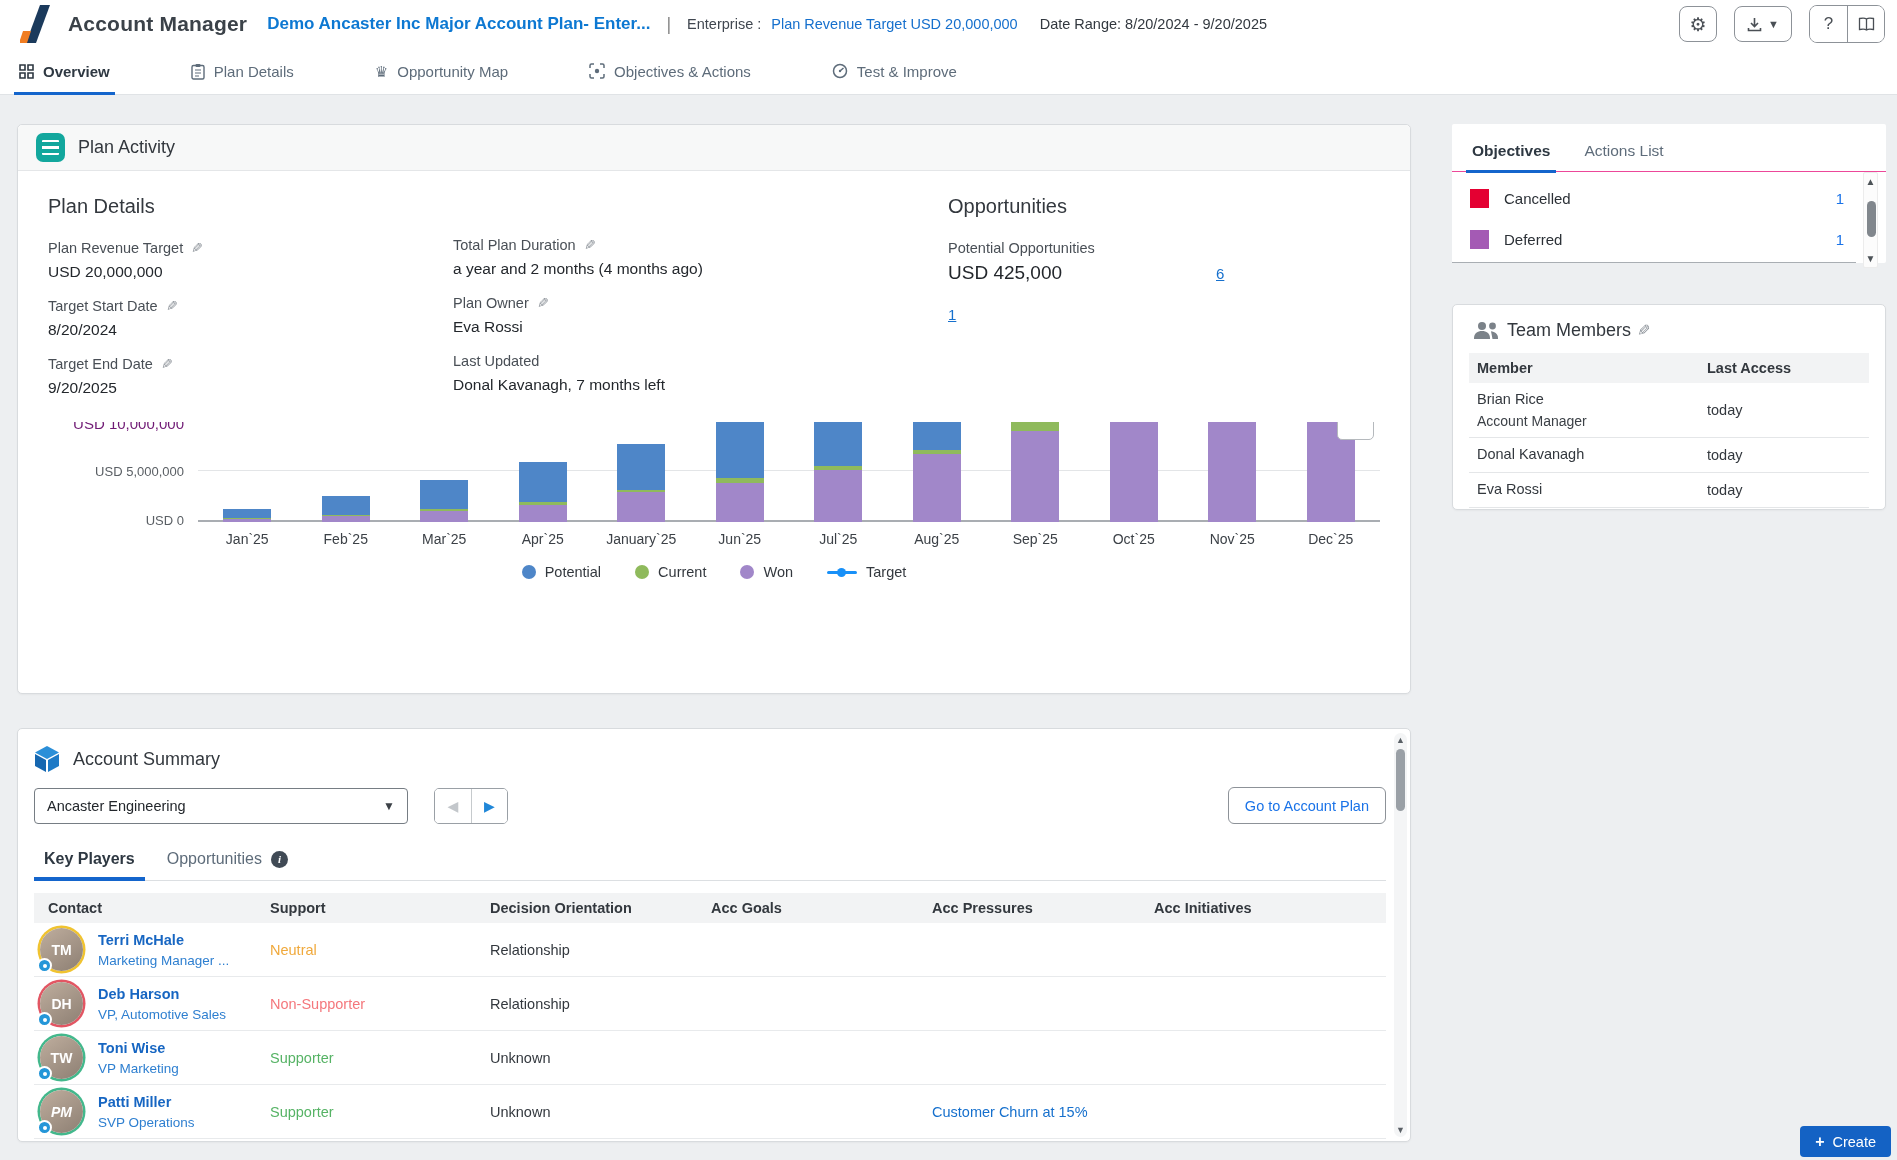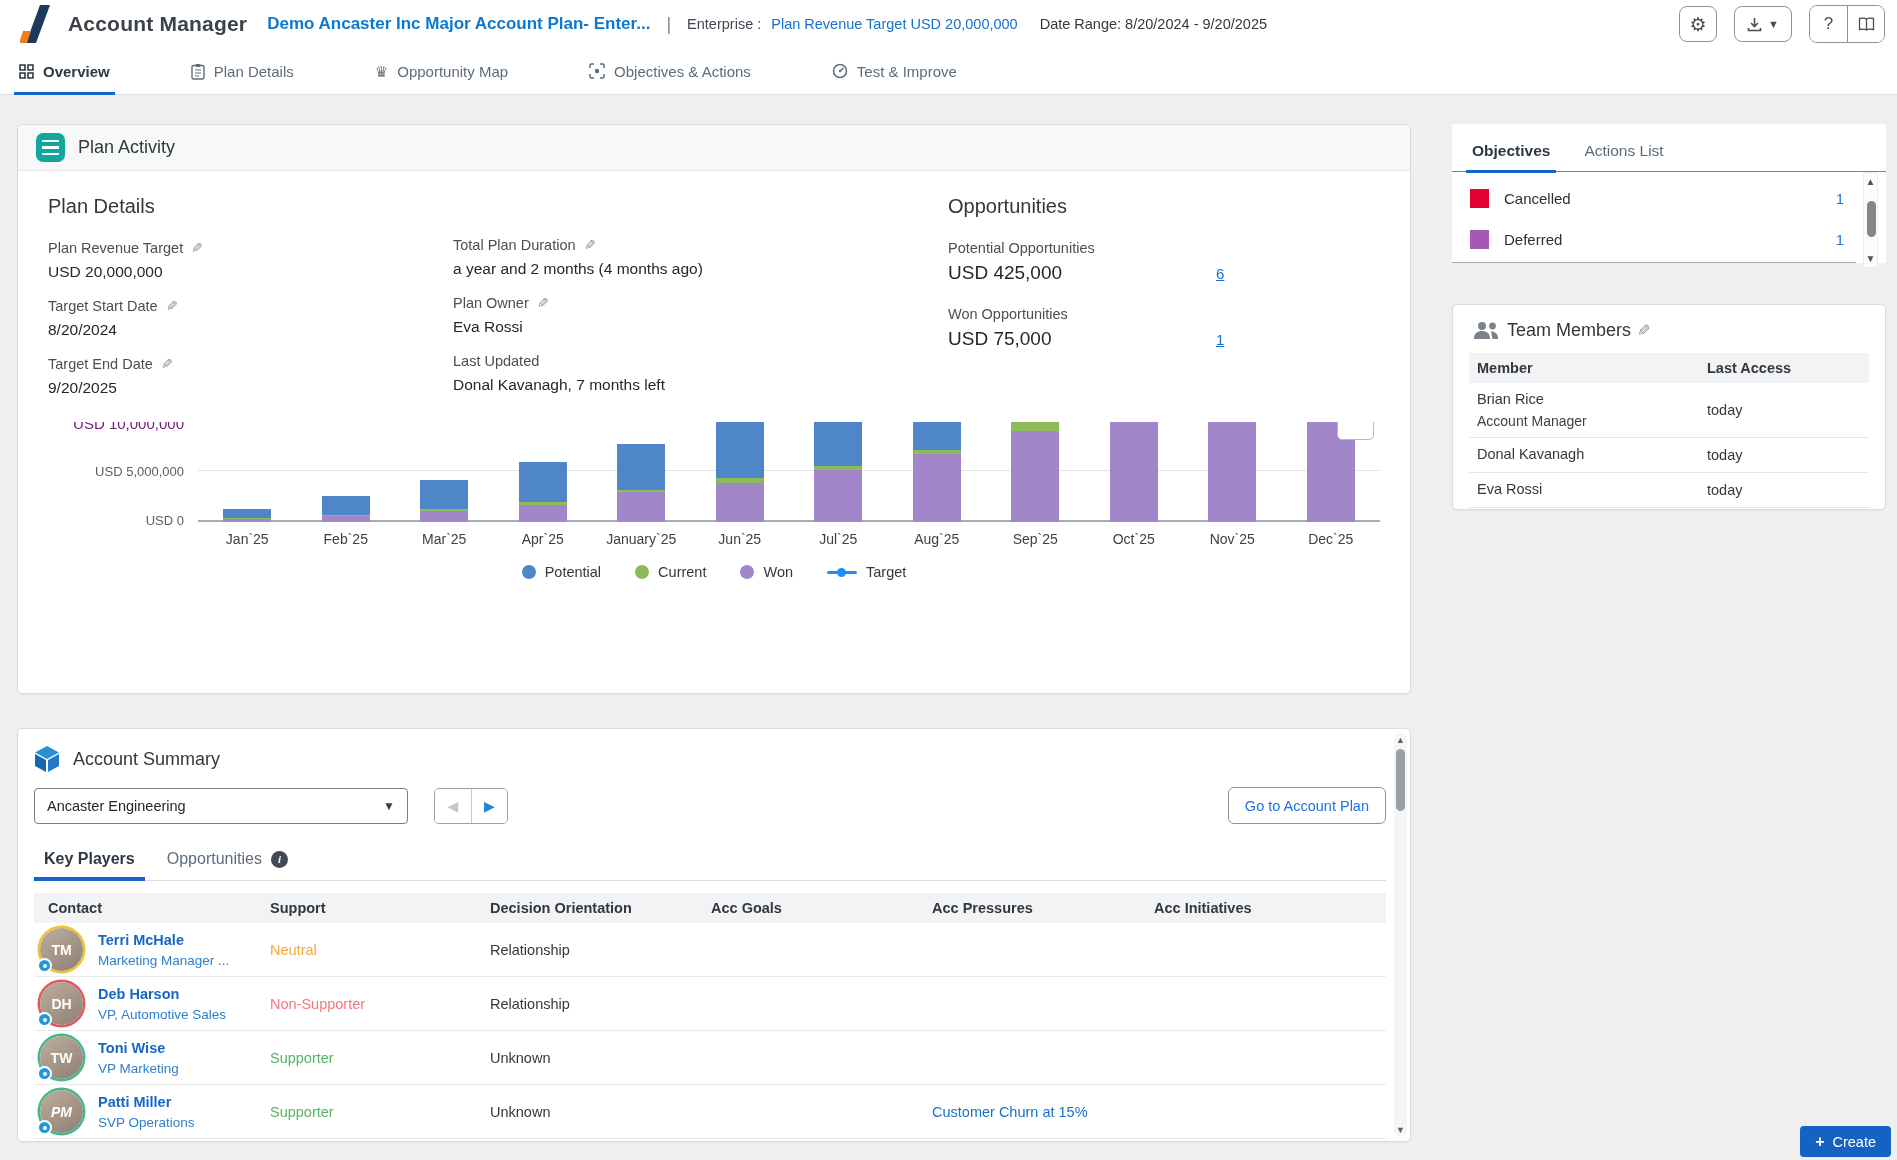--- a/index.html
+++ b/index.html
@@ -303,24 +303,20 @@
             <div class="sec-title">Opportunities</div>
             <div>
                 <div class="opp-item">
                   <div class="opp-left">
                     <div class="opp-label">Potential Opportunities</div>
                     <div class="opp-value">USD 425,000</div>
                   </div>
                   <a class="opp-count">6</a>
                 </div>
                 <div class="opp-item">
-                  <div class="opp-left">
-                    <div class="opp-label">Won Opportunities</div>
-                    <div class="opp-value">USD 75,000</div>
-                  </div>
                   <a class="opp-count">1</a>
                 </div>
               </div>
           </div>
         </div>
 
         <div class="chart-wrap">
           <div class="chart-row">
             <div class="ylabels">
               <div class="ylab-clip">

